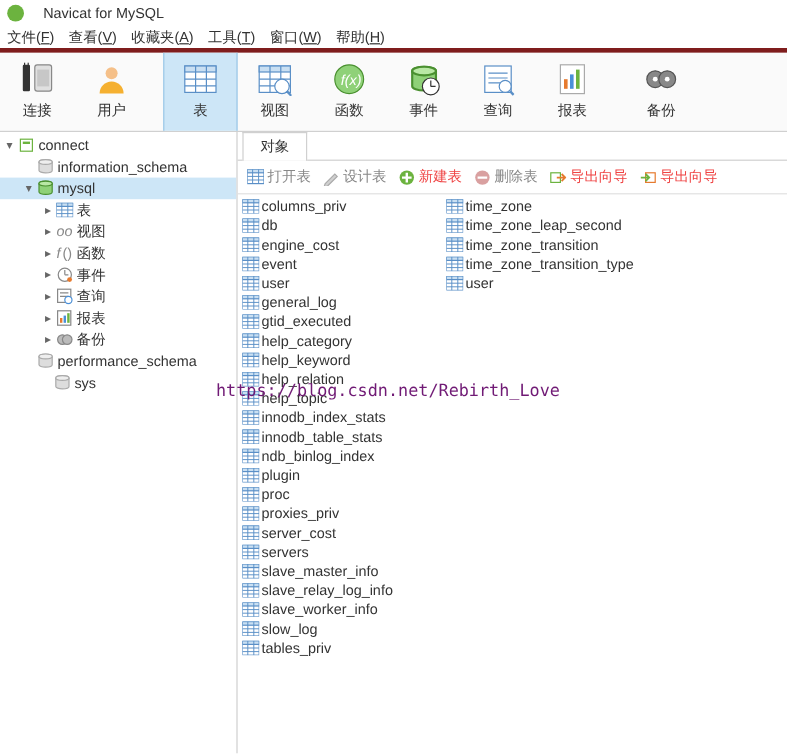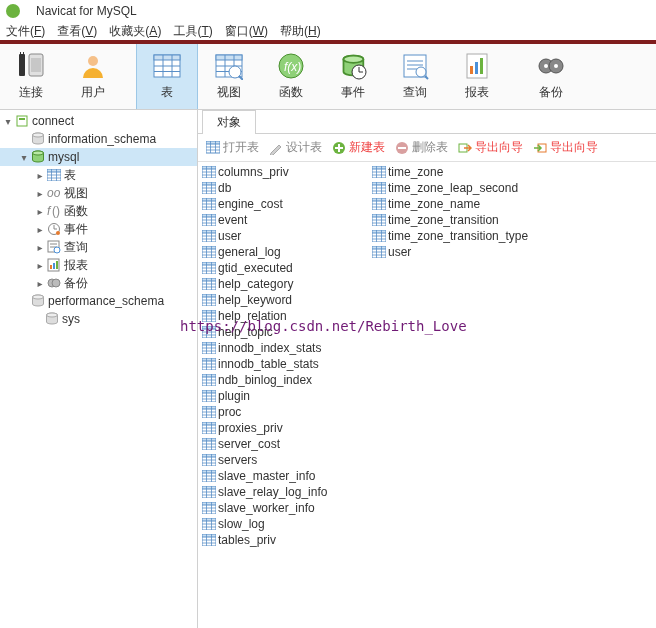--- a/index.html
+++ b/index.html
@@ -577,26 +577,20 @@
           <div class="litem">
             <svg class="grid-ico">
               <use href="#ic-grid"></use>
             </svg>
             <span>time_zone_leap_second</span>
           </div>
           <div class="litem">
             <svg class="grid-ico">
               <use href="#ic-grid"></use>
             </svg>
-            <span>time_zone_name</span>
-          </div>
-          <div class="litem">
-            <svg class="grid-ico">
-              <use href="#ic-grid"></use>
-            </svg>
             <span>time_zone_transition</span>
           </div>
           <div class="litem">
             <svg class="grid-ico">
               <use href="#ic-grid"></use>
             </svg>
             <span>time_zone_transition_type</span>
           </div>
           <div class="litem">
             <svg class="grid-ico">

